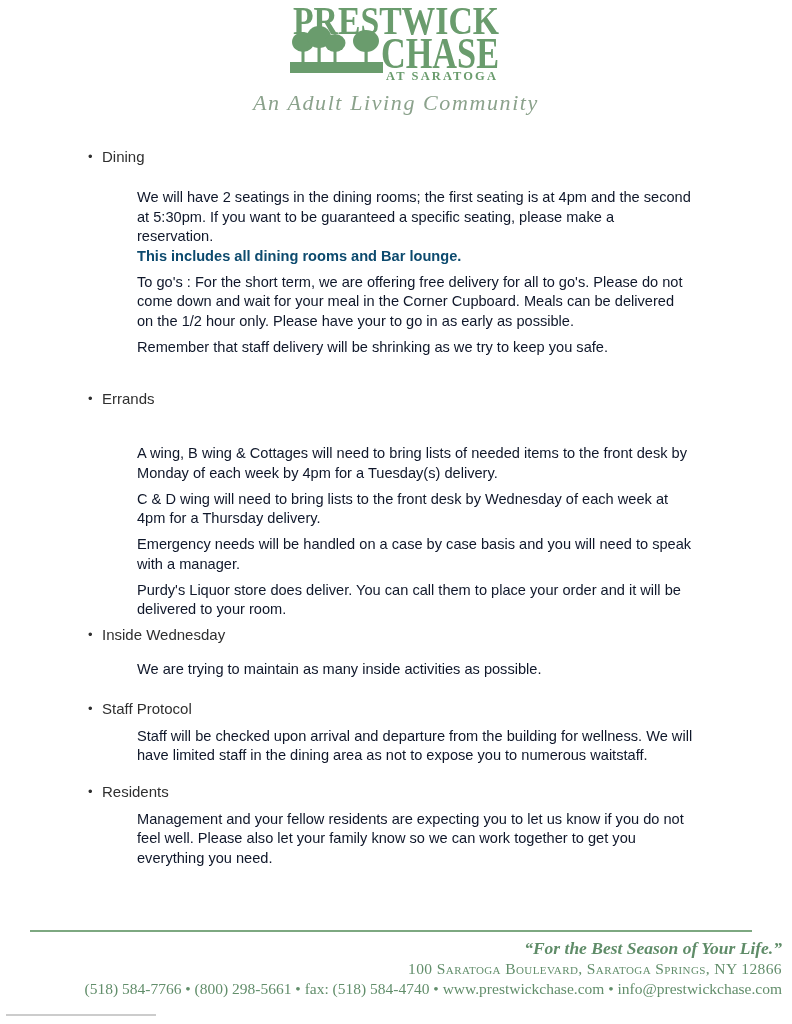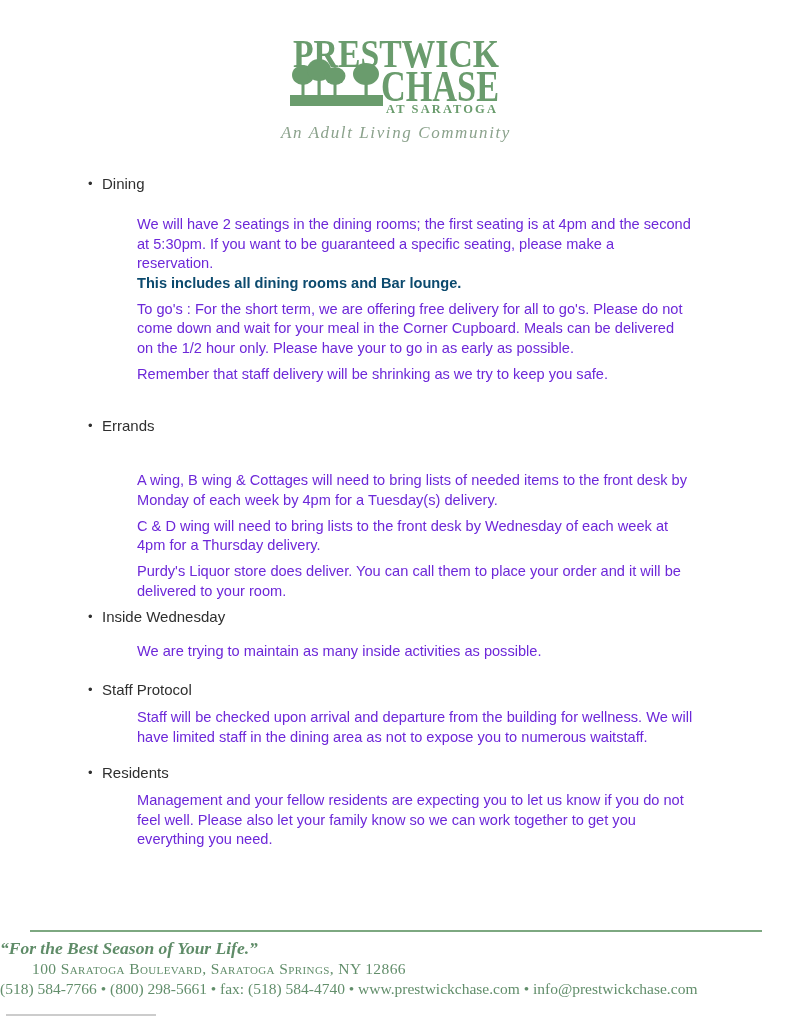--- a/index.html
+++ b/index.html
@@ -1,44 +1,44 @@
 <!DOCTYPE html>
 <html><head>
 <meta charset="utf-8">
 <style>
   html,body { margin:0; padding:0; background:#ffffff; }
   .page {
     position:relative; width:792px; height:1024px; background:#ffffff;
     font-family:"Liberation Sans", sans-serif; color:#2f2f2f; overflow:hidden;
   }
   
-  .logo-wrap { padding-top:33px; text-align:center; }
+  .logo-wrap { text-align:center; }
   .logo-svg { display:inline-block; }
   .logo-tagline {
     margin-top:2px; text-align:center;
     font-family:"Liberation Serif", serif; font-style:italic;
-    font-size:17px; letter-spacing:1.6px; color:#8ba28c;
+    font-size:22px; letter-spacing:1.6px; color:#8ba28c;
   }
   
   .content { padding:32px 48px 0 88px; }
   .sec-head { font-size:15px; color:#2f2f2f; }
   .bullet { display:inline-block; width:14px; font-size:13px; vertical-align:1px; }
   .para {
     margin:0 0 6.5px 49px; max-width:556px;
-    font-size:14.6px; line-height:19.5px; color:#6d28d9;
+    font-size:14.6px; line-height:19.5px; color:#0f172a;
   }
   .para.bold-line { font-weight:bold; color:#0c4a6e; }
   .mb0 { margin-bottom:0; }
   .sec-dining  .sec-head { margin-bottom:23px; }
   .sec-errands { margin-top:33px; }  .sec-errands .sec-head { margin-bottom:37px; }
   .sec-inside  { margin-top:3px; }   .sec-inside  .sec-head { margin-bottom:17px; }
   .sec-staff   { margin-top:20px; }  .sec-staff   .sec-head { margin-bottom:10px; }
   .sec-residents { margin-top:17px; } .sec-residents .sec-head { margin-bottom:10px; }
   
-  .letter-footer { position:absolute; left:0; right:0; top:930px; text-align:left;
+  .letter-footer { position:absolute; left:0; right:10px; top:930px; text-align:right;
     font-family:"Liberation Serif", serif; color:#628e6b; }
   .f-rule { height:2px; background:#7da881; margin:0 30px 6px 30px; }
   .f-tag { font-size:17.5px; font-weight:bold; font-style:italic; color:#5f8c68; }
   .f-addr { margin-top:1px; font-size:15.5px; font-variant:small-caps; letter-spacing:0.4px;padding-left:32px; }
   .f-contact { margin-top:2px; font-size:15.5px; }
   .scan-line { position:absolute; left:6px; top:84px; width:150px; height:2px; background:#cccccc; }
 </style>
 </head>
 <body>
 
@@ -79,20 +79,21 @@
       <p class="para">To go's : For the short term, we are offering free delivery for all to go's. Please do not come down and wait for your meal in the Corner Cupboard.  Meals can be delivered on the 1/2 hour only. Please have your to go in as early as possible.</p>
       <p class="para">Remember that staff delivery will be shrinking as we try to keep you safe.</p>
     </section>
 
     <section class="sec sec-errands">
       <div class="sec-head">
         <span class="bullet">•</span><span>Errands</span>
       </div>
       <p class="para">A wing, B wing &amp; Cottages will need to bring lists of needed items to the front desk by Monday of each week by 4pm for a Tuesday(s) delivery.</p>
       <p class="para">C &amp; D wing will need to bring lists to the front desk by Wednesday of each week at 4pm for a Thursday delivery.</p>
+      <p class="para">Emergency needs will be handled on a case by case basis and you will need to speak with a manager.</p>
       <p class="para">Purdy's Liquor store does deliver. You can call them to place your order and it will be delivered to your room.</p>
     </section>
 
     <section class="sec sec-inside">
       <div class="sec-head">
         <span class="bullet">•</span><span>Inside Wednesday</span>
       </div>
       <p class="para">We are trying to maintain as many inside activities as possible.</p>
     </section>
 

